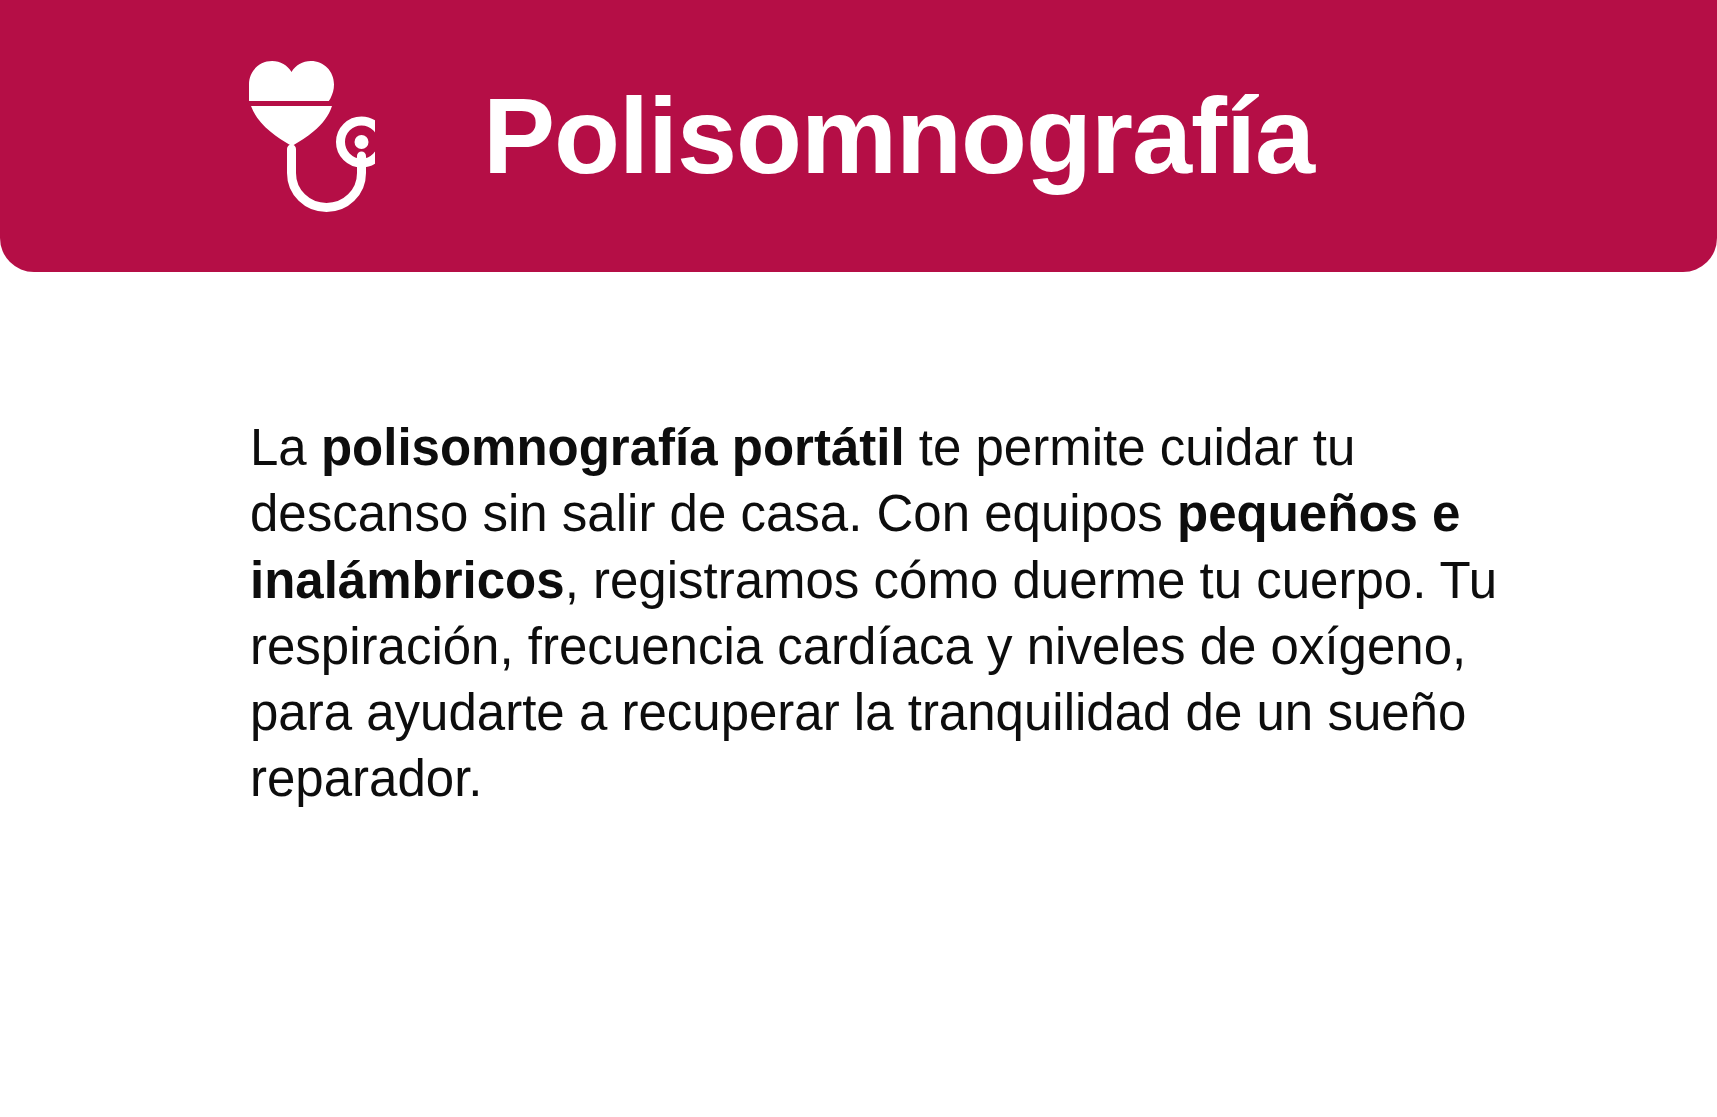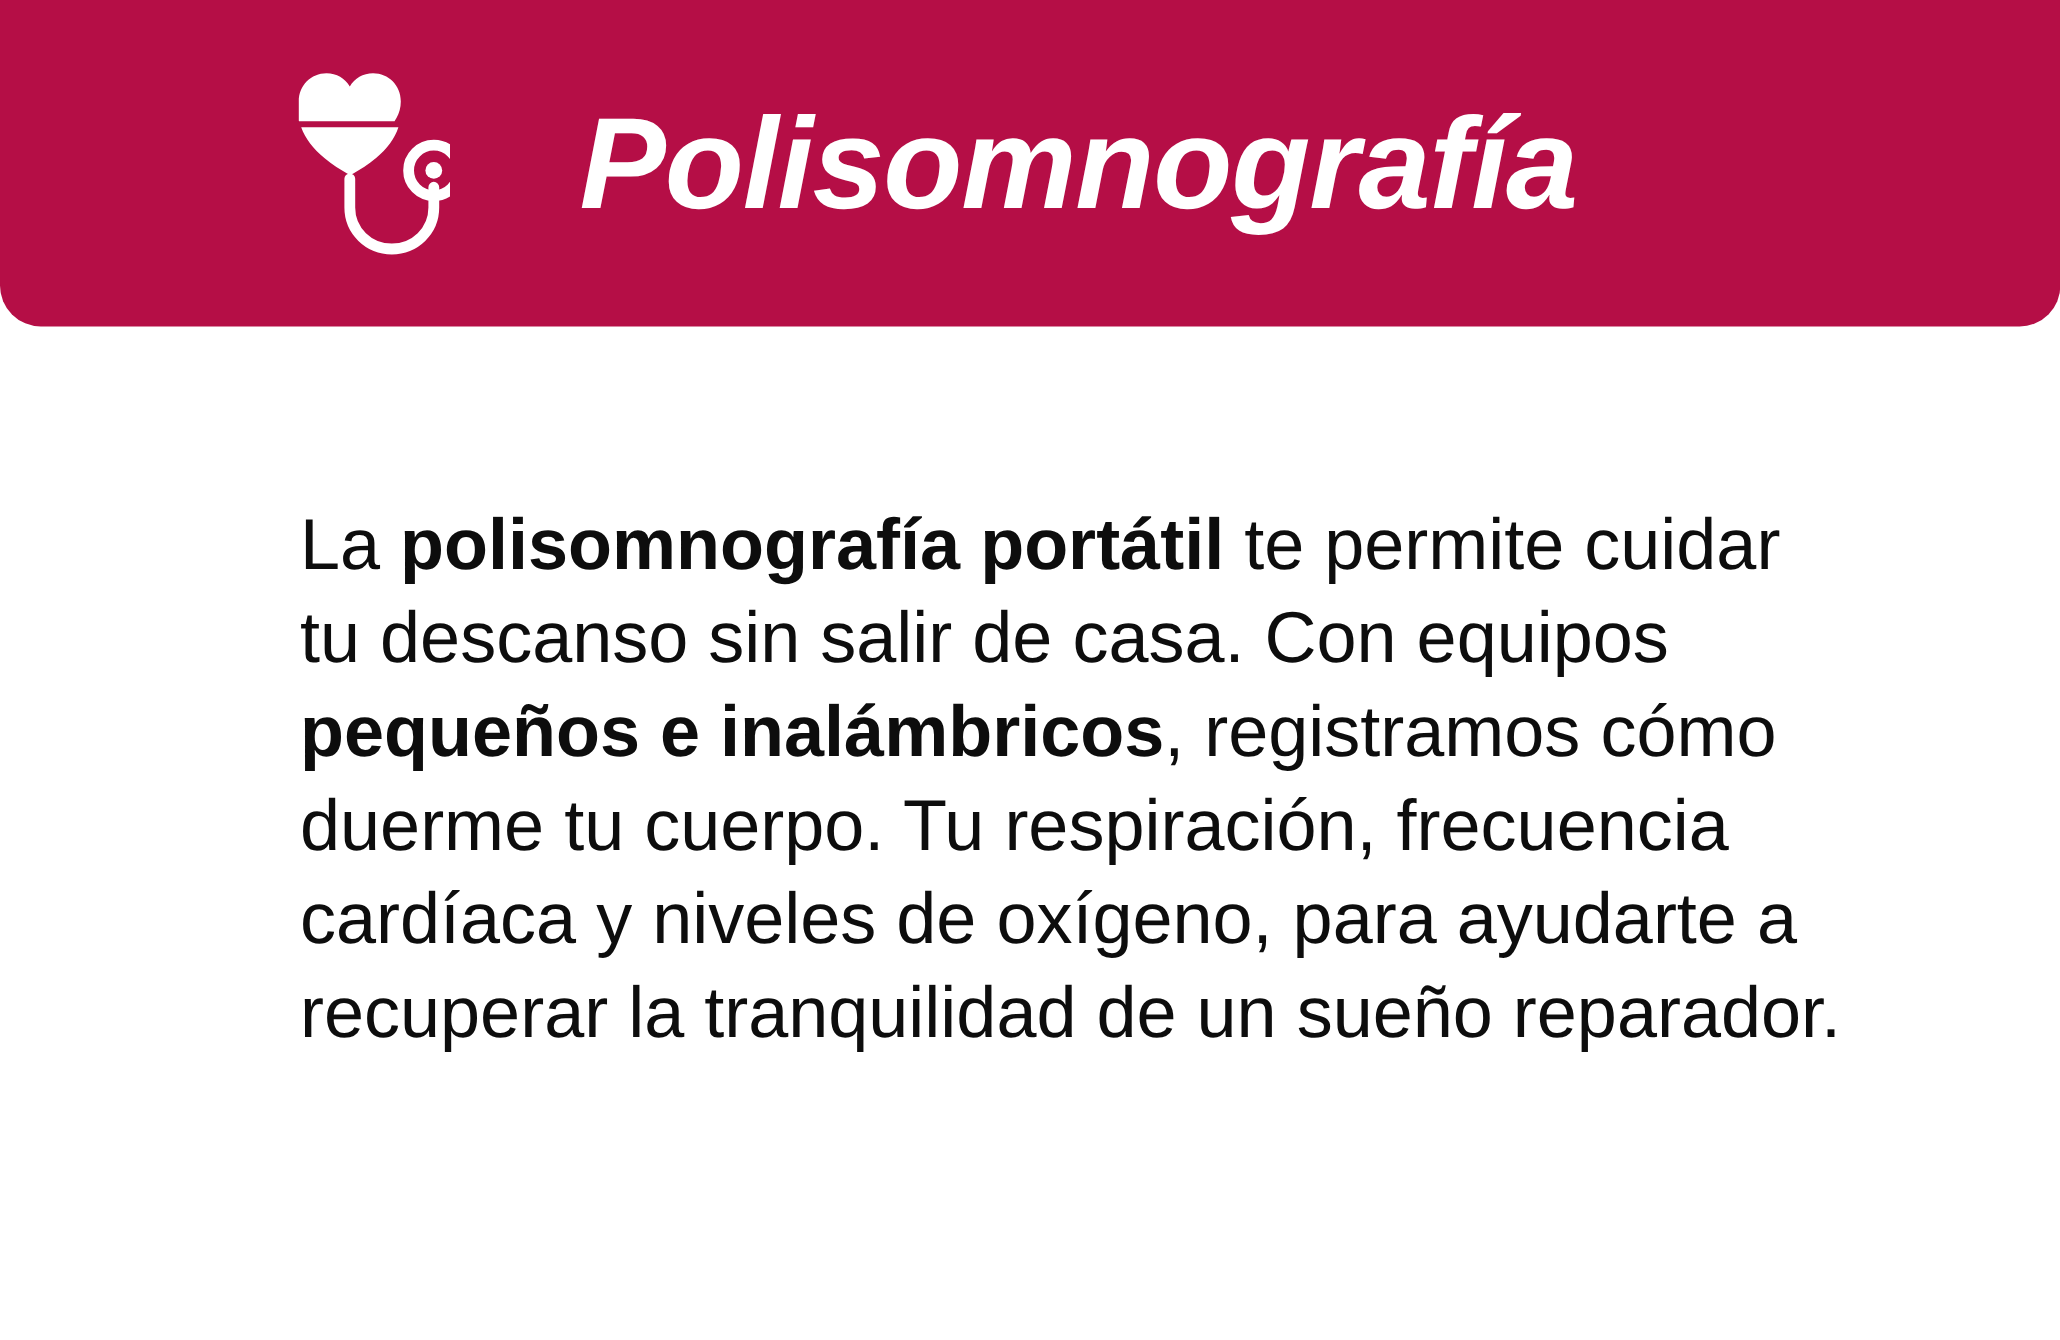--- a/index.html
+++ b/index.html
@@ -48,31 +48,30 @@
   }
 
   .header-title {
     color: #ffffff;
     font-size: 108px;
     font-weight: 700;
     letter-spacing: -1px;
     line-height: 1;
     margin-left: 108px;
     white-space: nowrap;
-    font-style: italic;
   }
 
   
   .body-copy {
     position: absolute;
     left: 250px;
     top: 415px;
     width: 1285px;
     color: #0d0d0d;
-    font-size: 60px;
+    font-size: 51px;
     line-height: 1.30;
     font-weight: 400;
   }
 
   .body-copy b {
     font-weight: 700;
   }
 
   .closing-line {
     display: block;

